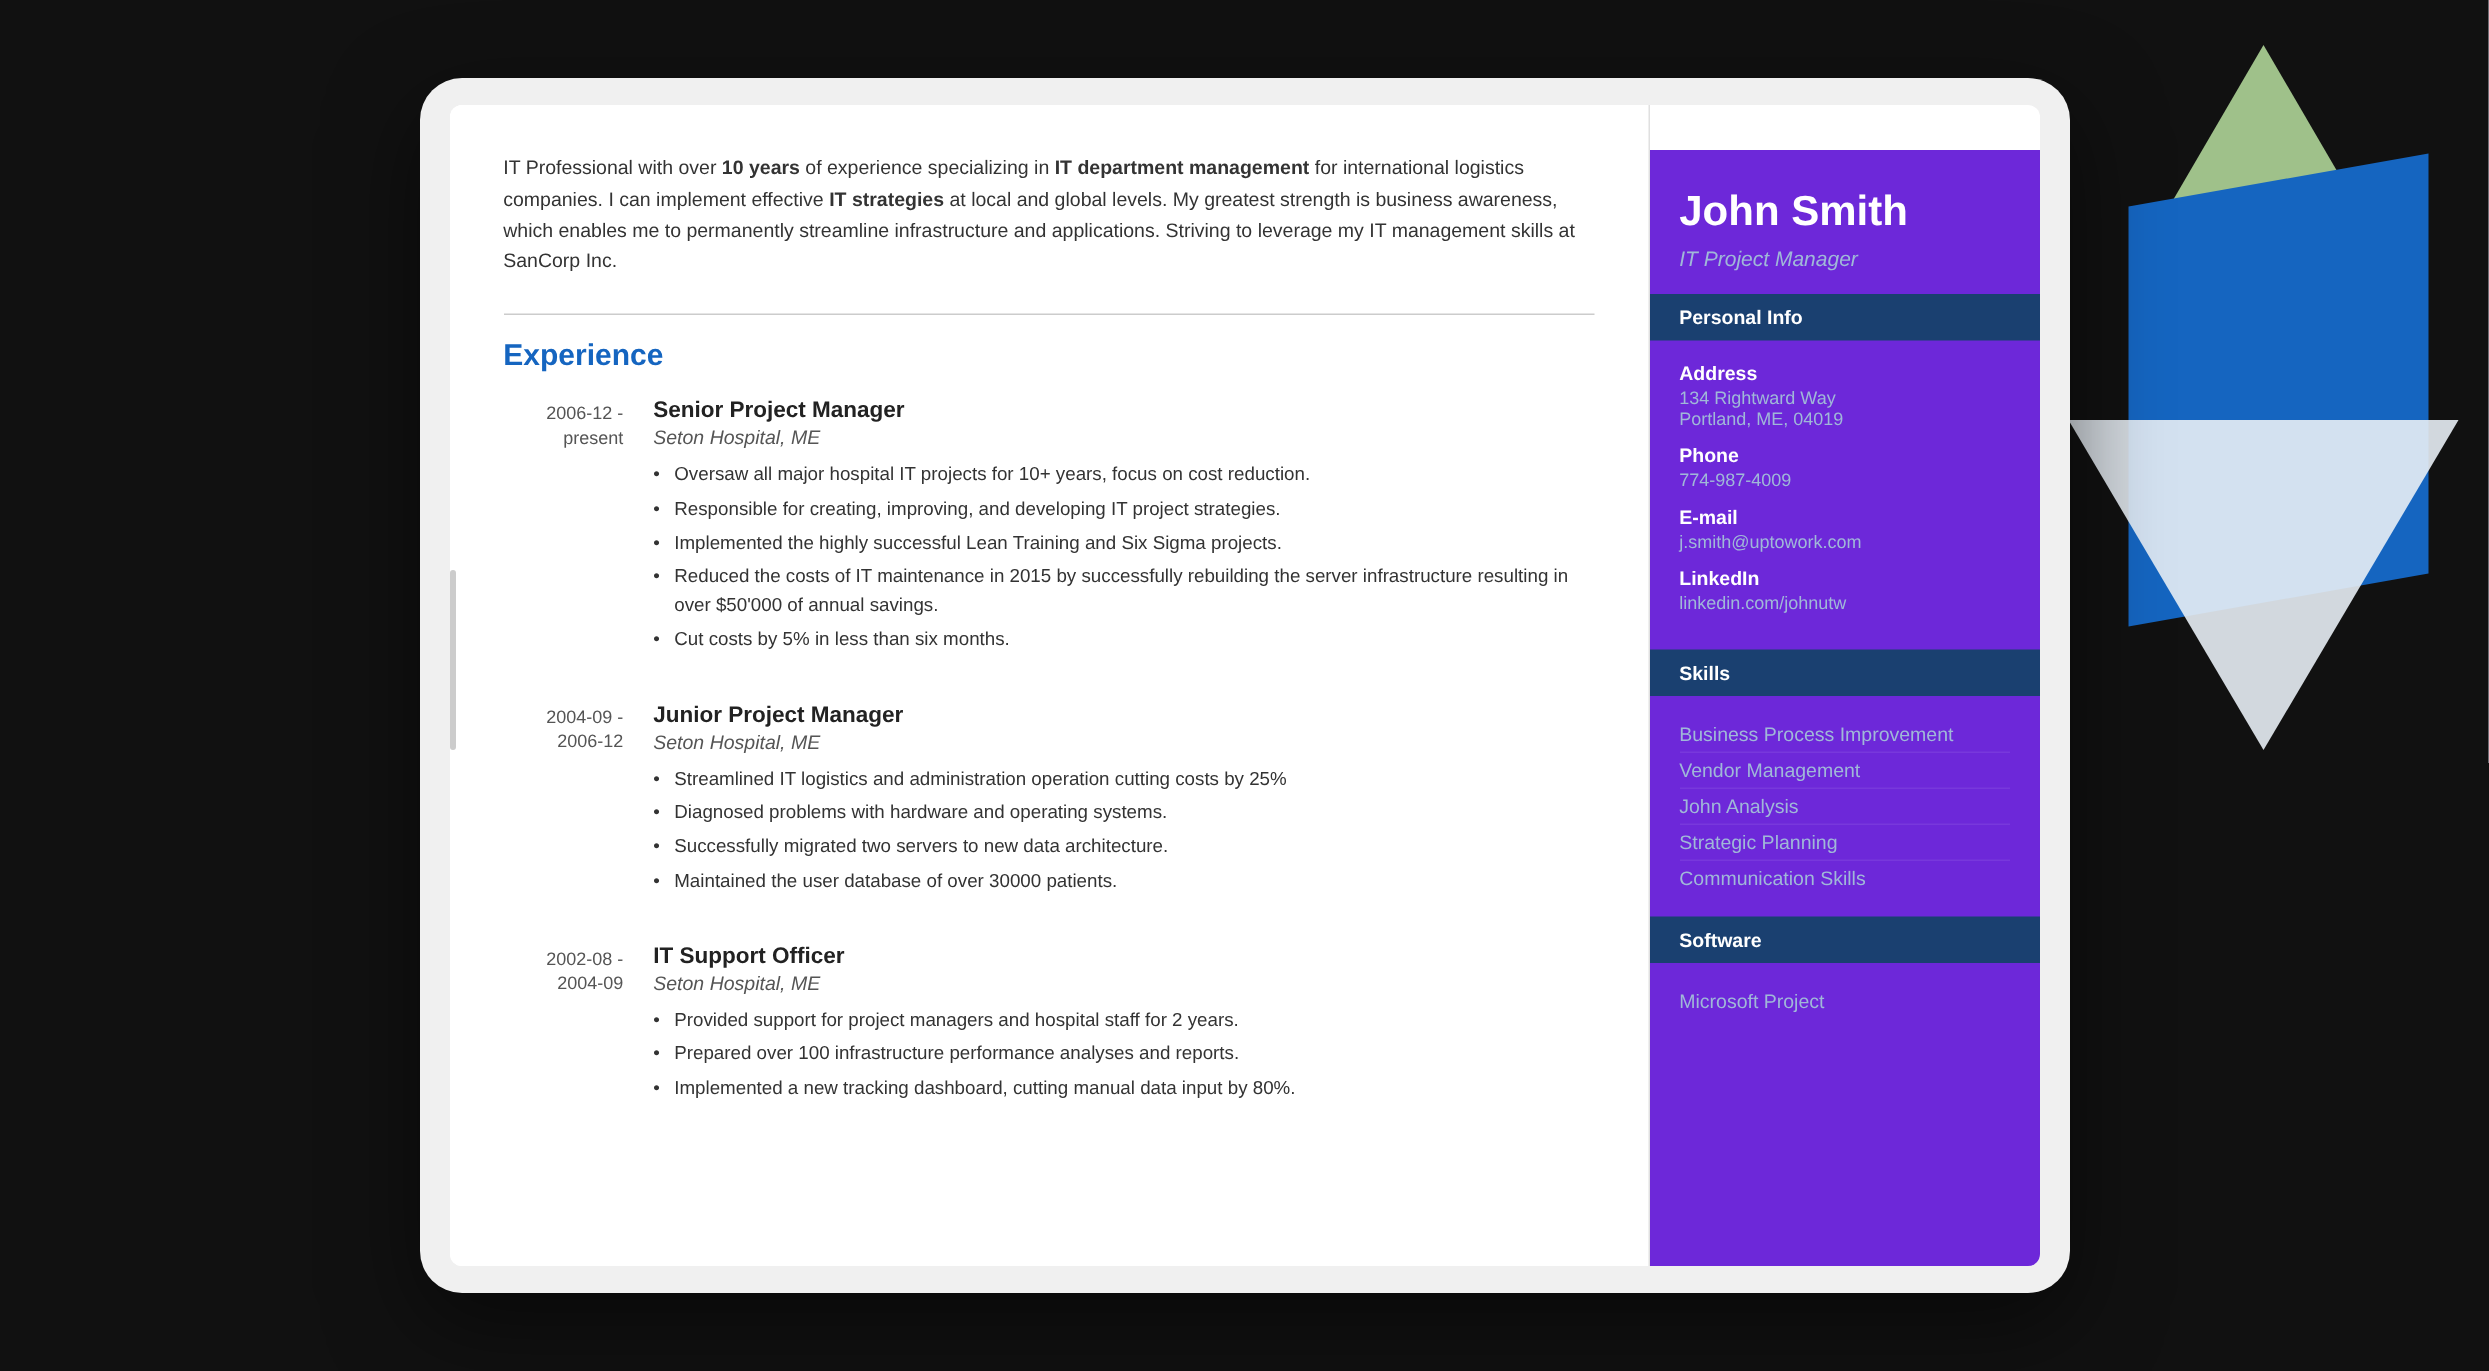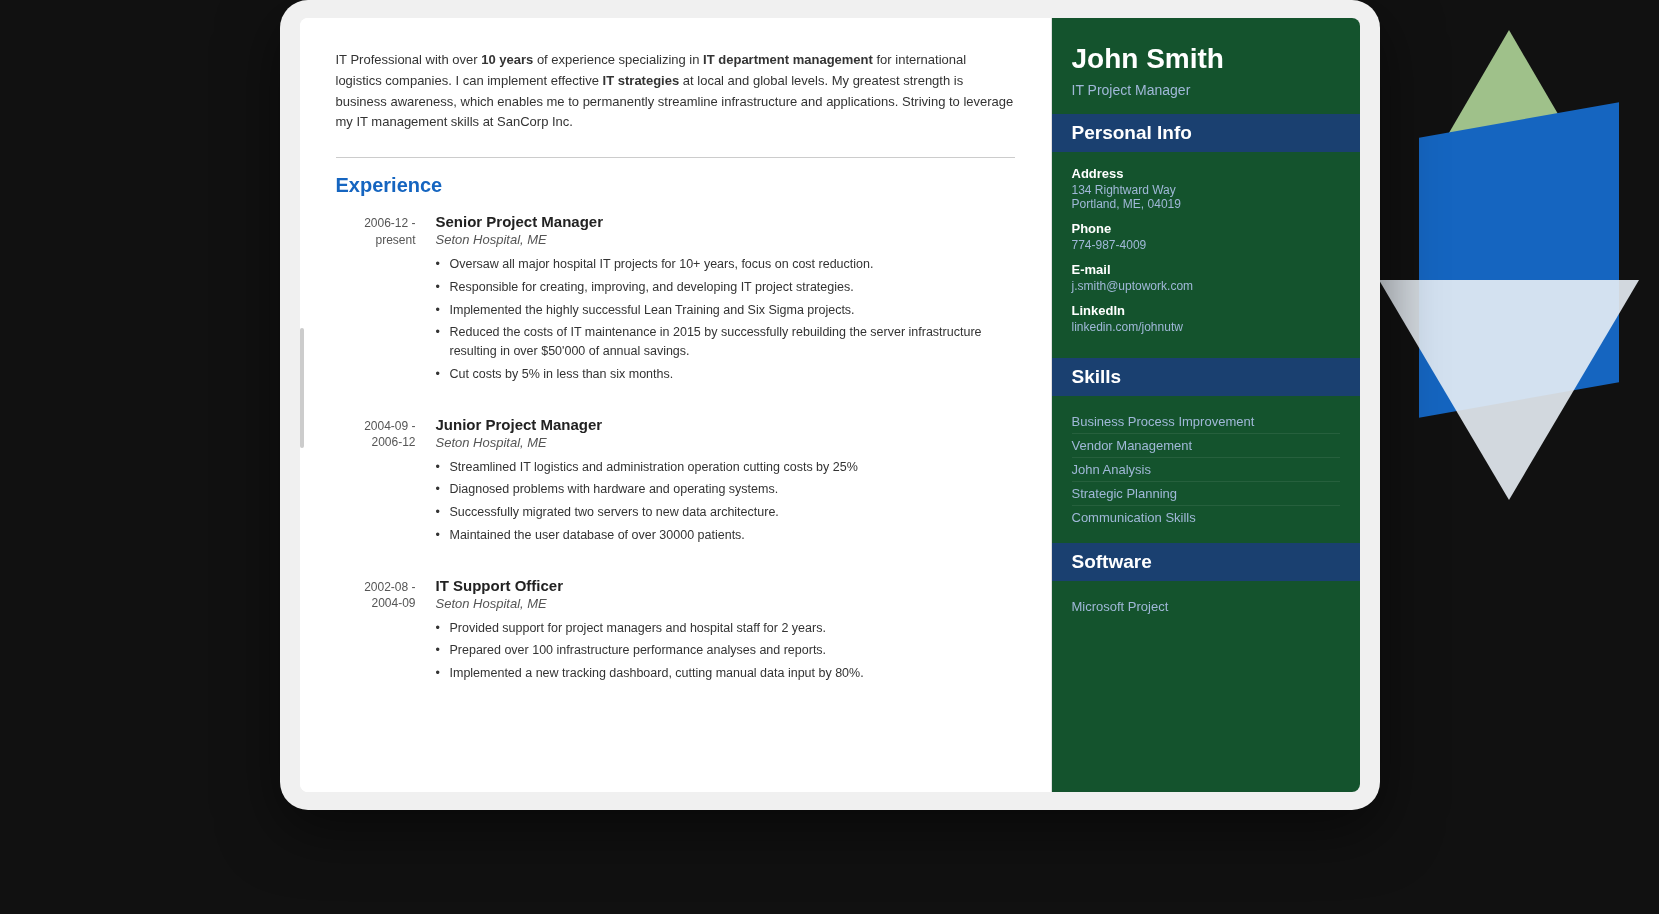--- a/index.html
+++ b/index.html
@@ -13,20 +13,21 @@
       overflow: hidden;
     }
 
     .outer-container {
       position: relative;
       width: 1659px;
       height: 914px;
       background: #111;
       display: flex;
       justify-content: center;
+      align-items: center;
     }
 
     
     .shape-green {
       position: absolute;
       top: 30px;
       right: 80px;
       width: 0;
       height: 0;
       border-left: 70px solid transparent;
@@ -185,25 +186,26 @@
 
     .exp-bullets li::before {
       content: "•";
       position: absolute;
       left: 0;
       color: #333;
     }
 
     
     .resume-right {
-      width: 308px;
-      background: #14532d;
+      width: 260px;
+      background: #6d28d9;
       color: #fff;
       overflow-y: auto;
       flex-shrink: 0;
+      margin-top: 30px;
     }
 
     .resume-right::-webkit-scrollbar {
       width: 4px;
     }
 
     .right-header {
       padding: 24px 20px 16px;
     }
 
@@ -211,26 +213,27 @@
       font-size: 28px;
       font-weight: bold;
       color: #fff;
       line-height: 1.2;
       margin-bottom: 6px;
     }
 
     .right-title {
       font-size: 14px;
       color: #a0b8d8;
+      font-style: italic;
     }
 
     .right-section-header {
       background: #1a4070;
       padding: 8px 20px;
-      font-size: 19px;
+      font-size: 13px;
       font-weight: bold;
       color: #fff;
     }
 
     .right-section-content {
       padding: 14px 20px;
     }
 
     .info-label {
       font-size: 13px;

